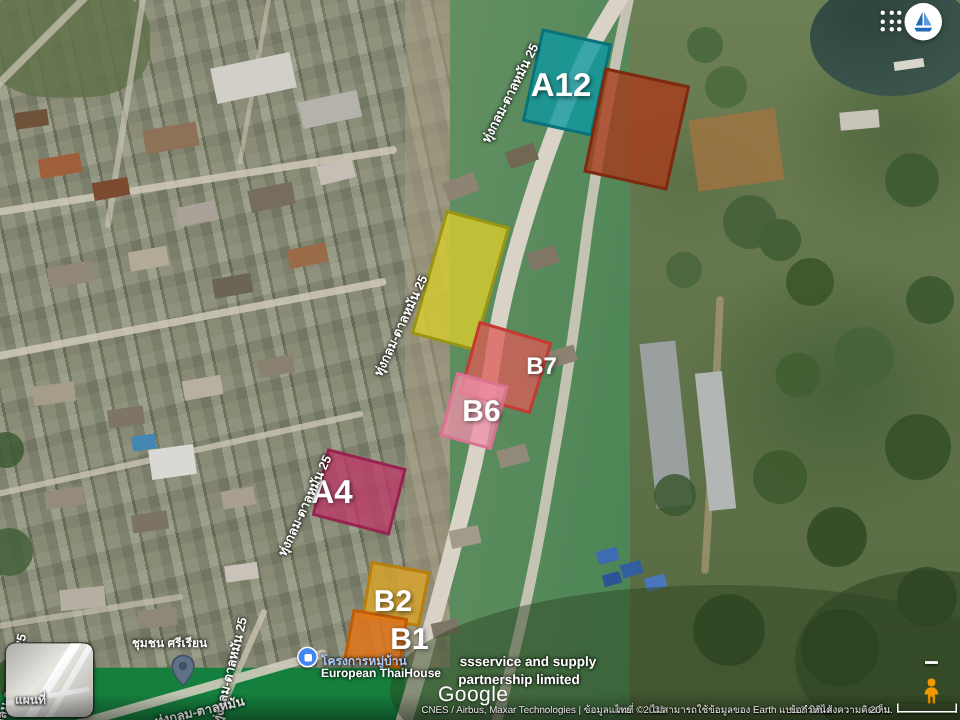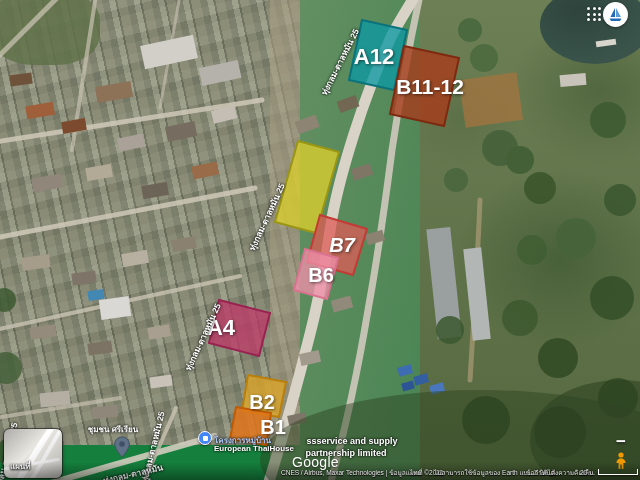--- a/index.html
+++ b/index.html
@@ -170,22 +170,21 @@
       <polygon points="298,141 339,152 316,233 275,222" fill-opacity=".8" stroke-width="2" fill="#D8CC2E" stroke="#9A9614"></polygon>
       <polygon points="320,215 367,229 353,275 307,262" fill-opacity=".75" stroke-width="2" fill="#DE5B55" stroke="#C23B35"></polygon>
       <polygon points="305,249 338,258 327,299 294,290" fill-opacity=".78" stroke-width="2" fill="#EE8FA9" stroke="#D9738F"></polygon>
       <polygon points="219,300 270,313 259,356 209,343" fill-opacity=".78" stroke-width="2" fill="#BE3A68" stroke="#992350"></polygon>
       <polygon points="248,375 286,382 279,417 242,411" fill-opacity=".82" stroke-width="2" fill="#D9A42B" stroke="#BA7F0A"></polygon>
       <polygon points="236,407 271,413 266,445 230,439" fill-opacity=".85" stroke-width="2" fill="#E2761B" stroke="#C05C04"></polygon>
     </g>
   </svg>
 
   <div class="plot-label" style="left: 374px; top: 57px; font-size: 22px; color: rgb(255, 255, 255);">A12</div>
-  <div class="plot-label" style="left: 430px; top: 87px; font-size: 21px; color: rgb(255, 255, 255);">B11-12</div>
-  <div class="plot-label" style="left: 342px; top: 245px; font-size: 20px; color: rgb(255, 255, 255); font-style: italic;">B7</div>
+  <div class="plot-label" style="left: 361px; top: 245px; font-size: 16px; color: rgb(255, 255, 255);">B7</div>
   <div class="plot-label" style="left: 321px; top: 275px; font-size: 20px; color: rgb(255, 255, 255);">B6</div>
   <div class="plot-label" style="left: 221px; top: 328px; font-size: 22px; color: rgb(255, 255, 255);">A4</div>
   <div class="plot-label" style="left: 262px; top: 402px; font-size: 20px; color: rgb(255, 255, 255);">B2</div>
   <div class="plot-label" style="left: 250px; top: 427px; font-size: 20px; color: rgb(255, 255, 255); margin-left: 23px;">B1</div>
 
   <div class="street-label" style="left:340px;top:62px;transform:translate(-50%,-50%) rotate(-63deg)">ทุ่งกลม-ตาลหมัน 25</div>
   <div class="street-label" style="left:267px;top:217px;transform:translate(-50%,-50%) rotate(-65deg)">ทุ่งกลม-ตาลหมัน 25</div>
   <div class="street-label" style="left:203px;top:337px;transform:translate(-50%,-50%) rotate(-65deg)">ทุ่งกลม-ตาลหมัน 25</div>
   <div class="street-label" style="left:153px;top:447px;transform:translate(-50%,-50%) rotate(-76deg)">ทุ่งกลม-ตาลหมัน 25</div>
   <div class="street-label" style="left:133px;top:474px;transform:translate(-50%,-50%) rotate(-13deg)">ทุ่งกลม-ตาลหมัน</div>

